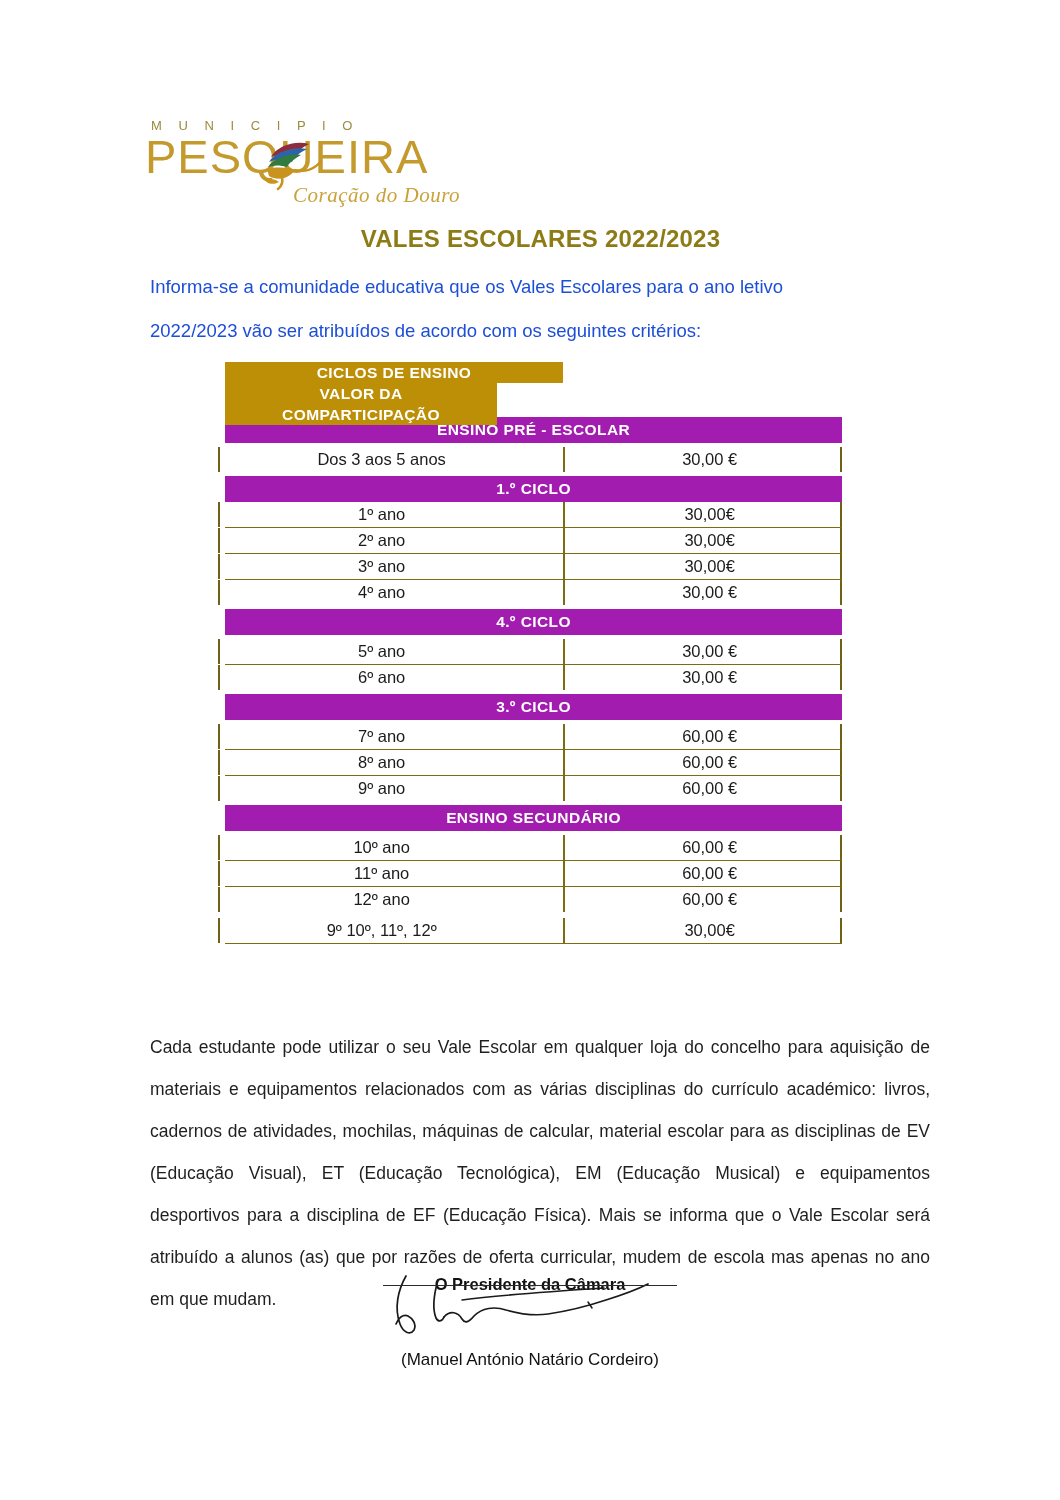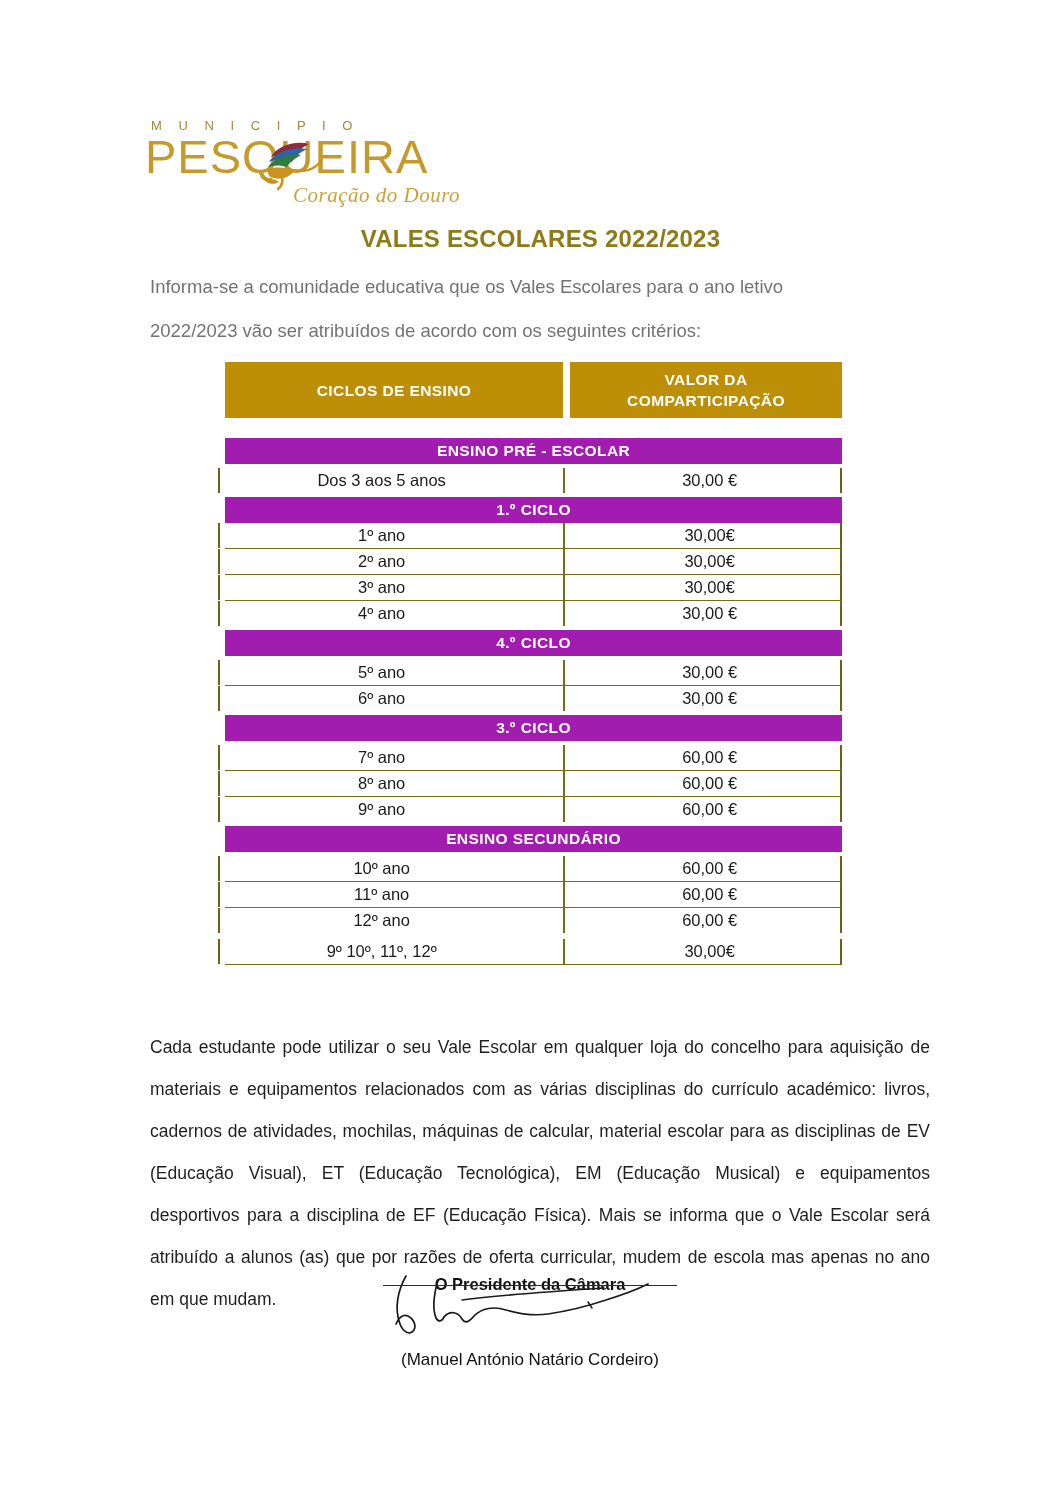--- a/index.html
+++ b/index.html
@@ -82,21 +82,21 @@
     letter-spacing: 0.2px;
     margin-left: 32px;
   }
   #intro {
     position: absolute;
     left: 150px;
     top: 265px;
     width: 790px;
     font-size: 18.5px;
     line-height: 44px;
-    color: #737373;
+    color: #1d4ed8;
   }
 
   
   #fee-table {
     position: absolute;
     left: 218px;
     top: 362px;
     width: 624px;
   }
 
@@ -113,22 +113,23 @@
     margin-left: 7px;
     width: 617px;
     box-sizing: border-box;
   }
 
   
   .hdr-row {
     display: flex;
     margin-left: 7px;
     width: 617px;
-    height: 56px;
-    margin-bottom: 20px;
+    height: 48px;
+    margin-bottom: 7px;
+    flex-direction: column;
   }
   .hdr-cell {
     background: #bd8f07;
     color: #ffffff;
     font-weight: bold;
     font-size: 15.5px;
     display: flex;
     align-items: center;
     justify-content: center;
     text-align: center;

